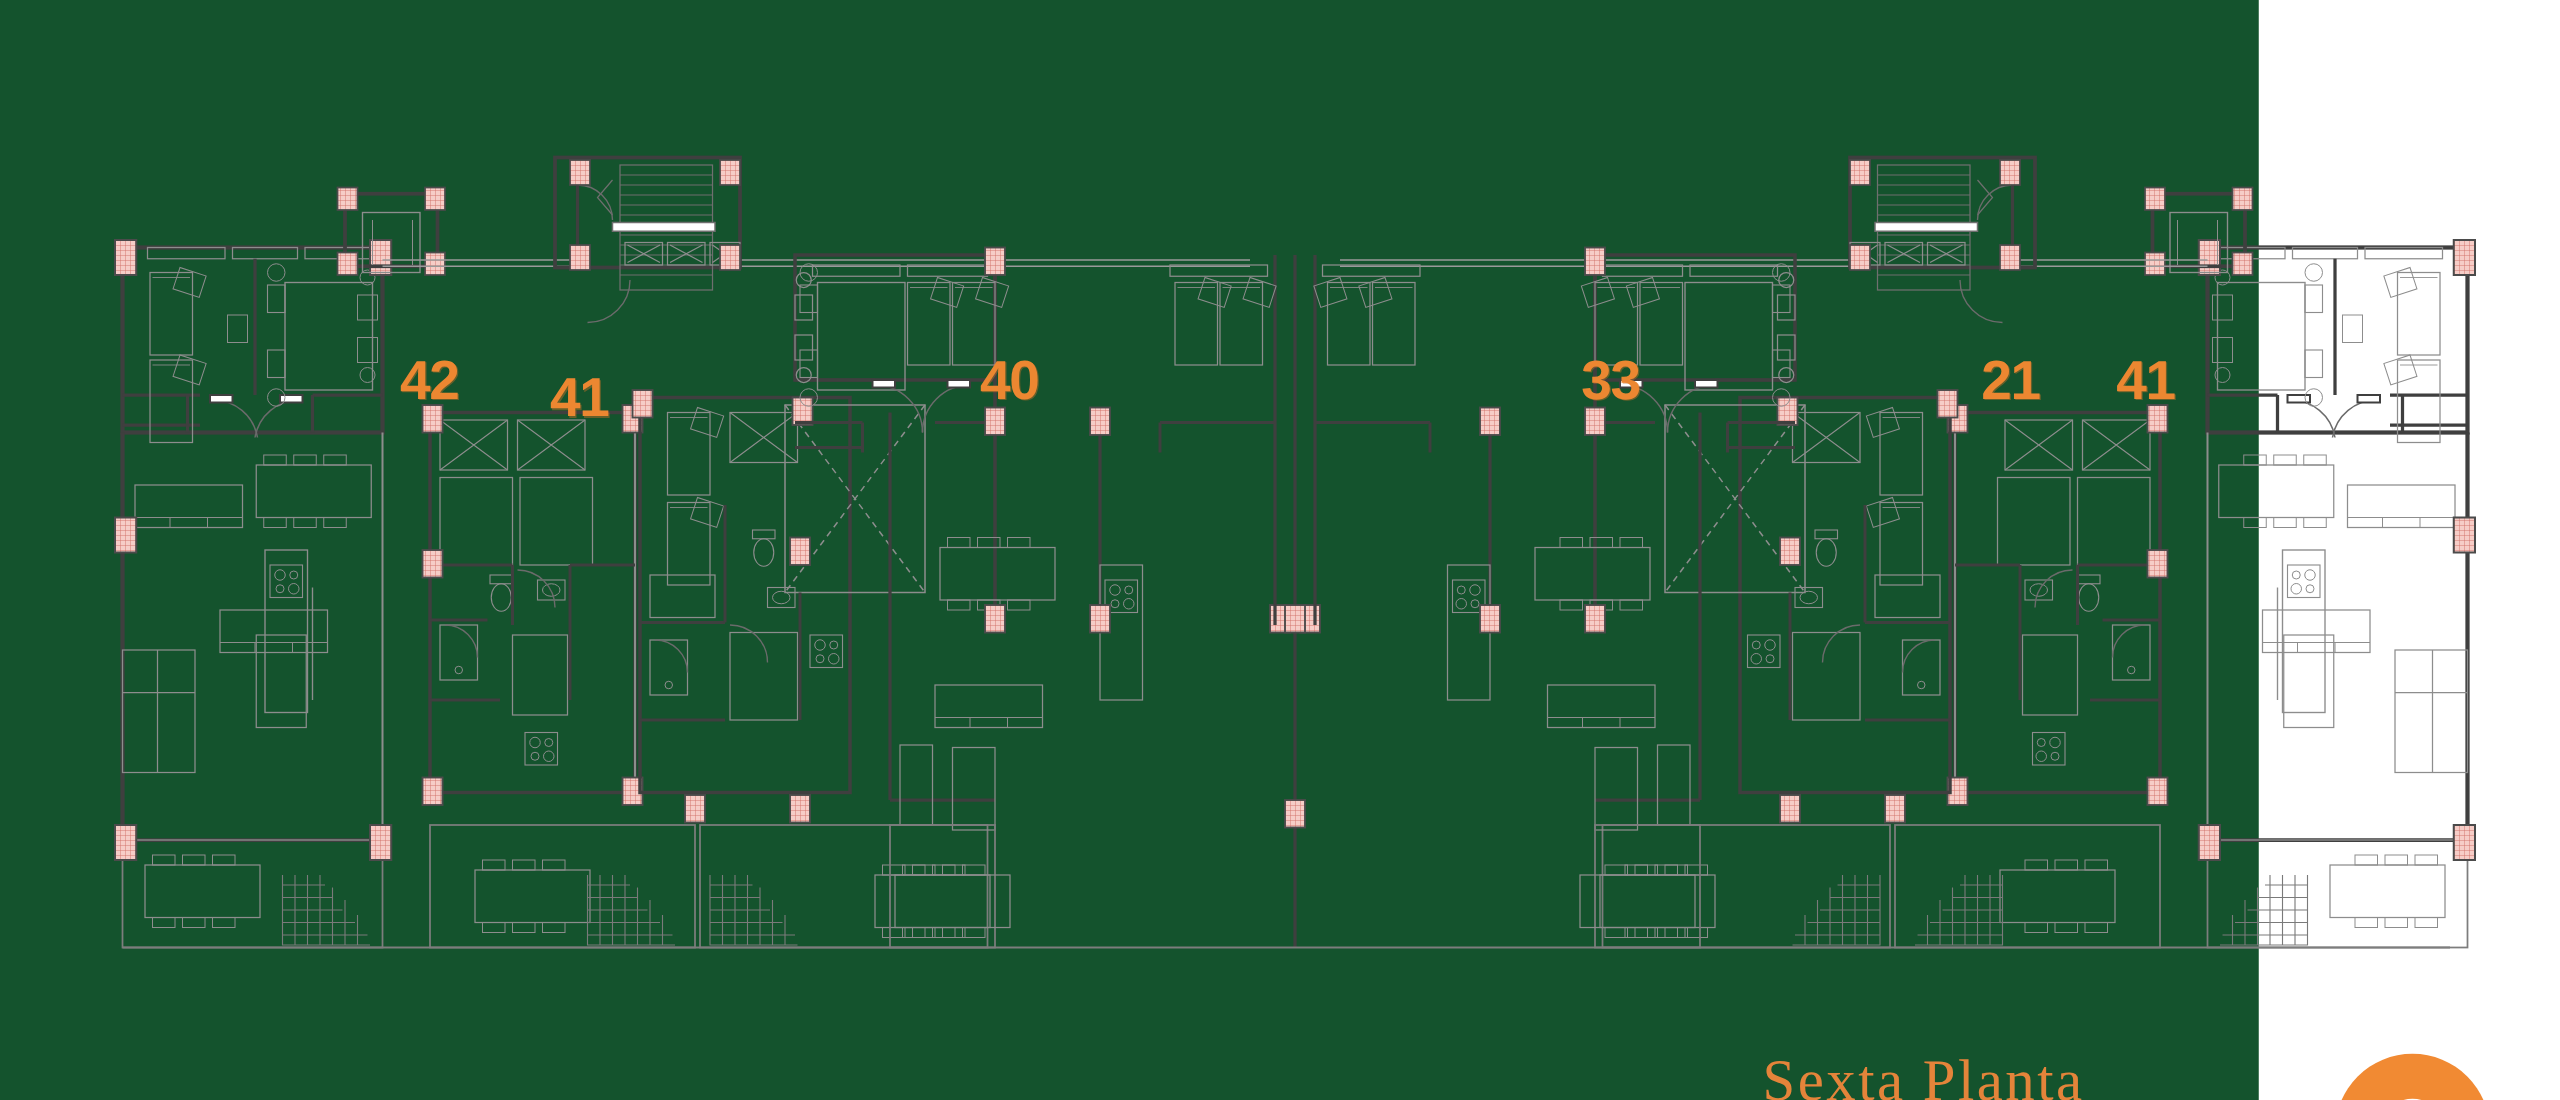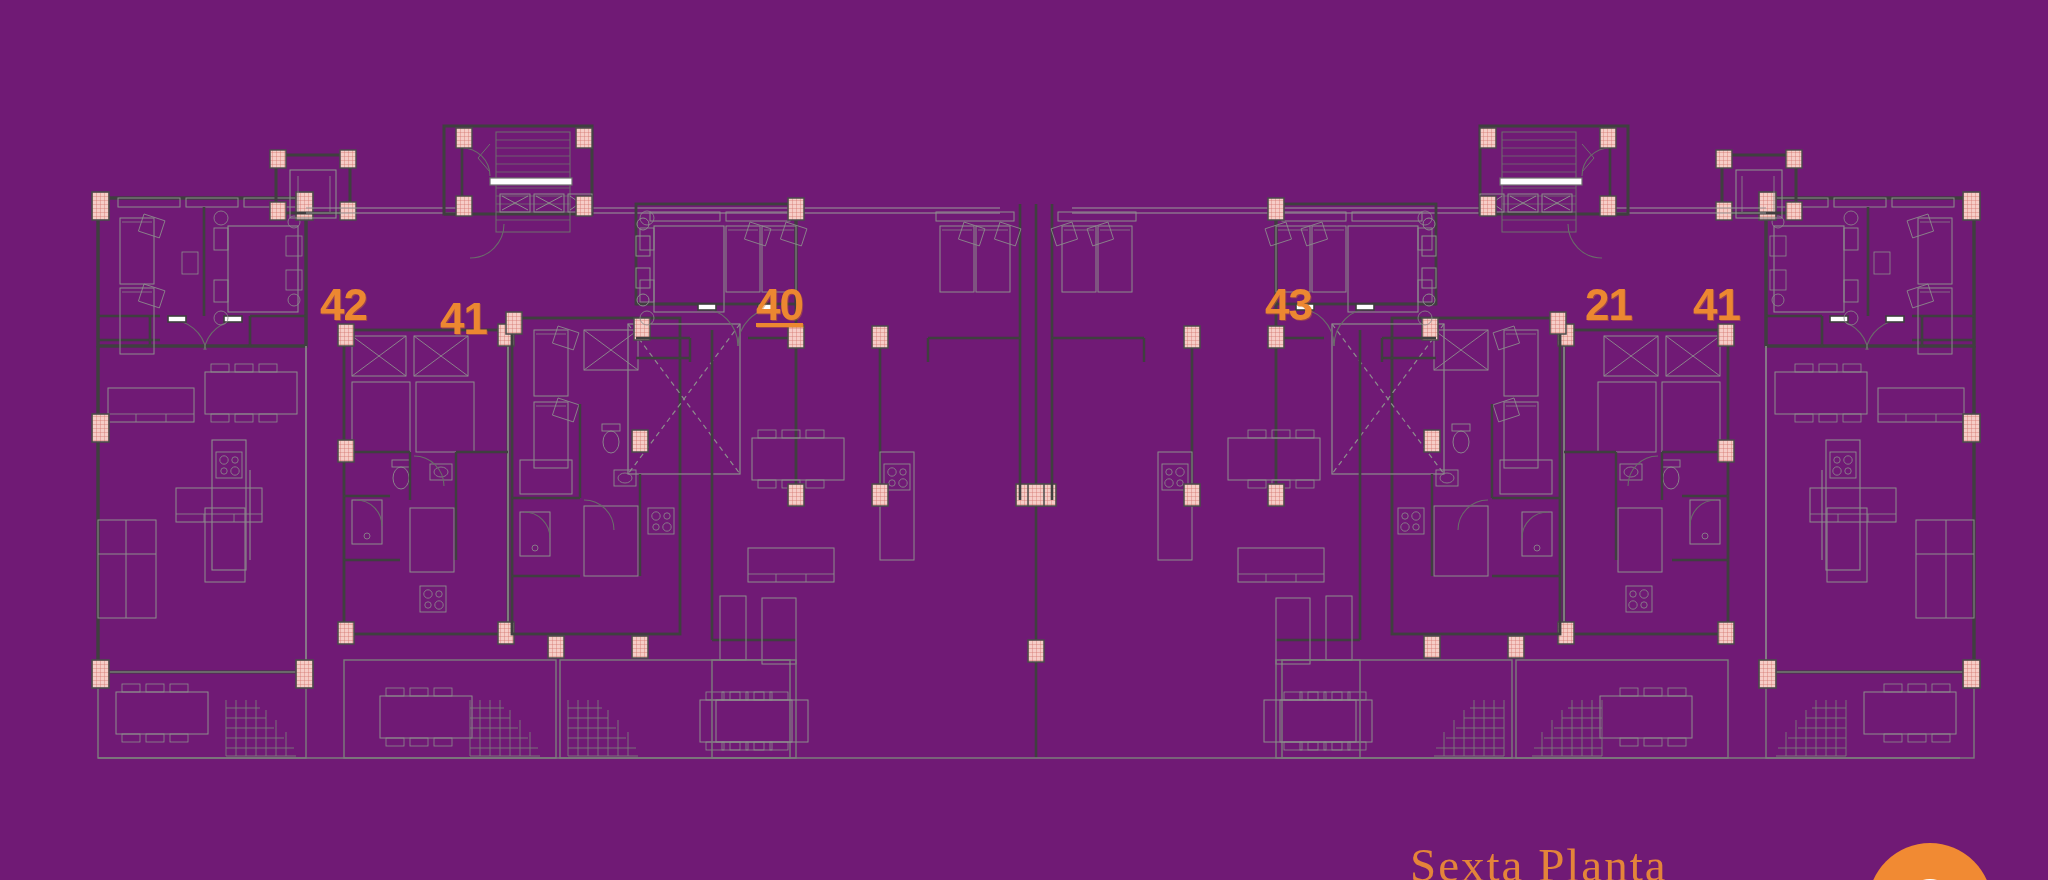--- a/index.html
+++ b/index.html
@@ -1,18 +1,18 @@
 <!DOCTYPE html>
 <html><head>
 <meta charset="utf-8">
 <style>
   html, body { margin:0; padding:0; background:#ffffff; }
   body { width:2048px; height:880px; overflow:hidden;
          font-family:"Liberation Sans", sans-serif; }
-  #stage { position:relative; width:2048px; height:880px; background:#701a75; }
+  #stage { position:relative; width:1768px; height:880px; background:#14532d;padding-left:39px; }
   #plan  { position:absolute; left:0; top:0; }
 
   .unit-label {
     position:absolute;
     font-family:"Liberation Sans", sans-serif;
     font-weight:bold;
     font-size:44px;
     letter-spacing:-1px;
     line-height:1;
     color:#EC8731;
@@ -443,22 +443,22 @@
     <rect x="1028" y="484" width="16" height="22" fill="url(#pill)" stroke="#4b4b4b" stroke-width="1.5"></rect>
     <rect x="1028" y="640" width="16" height="22" fill="url(#pill)" stroke="#4b4b4b" stroke-width="1.5"></rect>
 
     <g stroke="#7d7d7d" stroke-width="1.6" fill="none">
       <path d="M98 758 L1960 758"></path>
     </g>
   </svg>
 
   <div class="unit-label" style="left:320px;top:283px;">42</div>
   <div class="unit-label" style="left:440px;top:297px;">41</div>
-  <div class="unit-label" style="left:756px;top:283px;text-decoration:underline;">40</div>
-  <div class="unit-label" style="left:1265px;top:283px;">43</div>
+  <div class="unit-label" style="left:784px;top:283px;">40</div>
+  <div class="unit-label" style="left:1265px;top:283px;">33</div>
   <div class="unit-label" style="left:1585px;top:283px;">21</div>
   <div class="unit-label" style="left:1693px;top:283px;">41</div>
 
   <div class="floor-title" style="left:1410px;top:838px;">Sexta Planta</div>
 
   <div class="compass" style="left:1868px;top:843px;width:124px;height:124px;">
     <div class="compass-inner" style="left:36px;top:36px;width:52px;height:52px;"></div>
   </div>
 
 </div>

